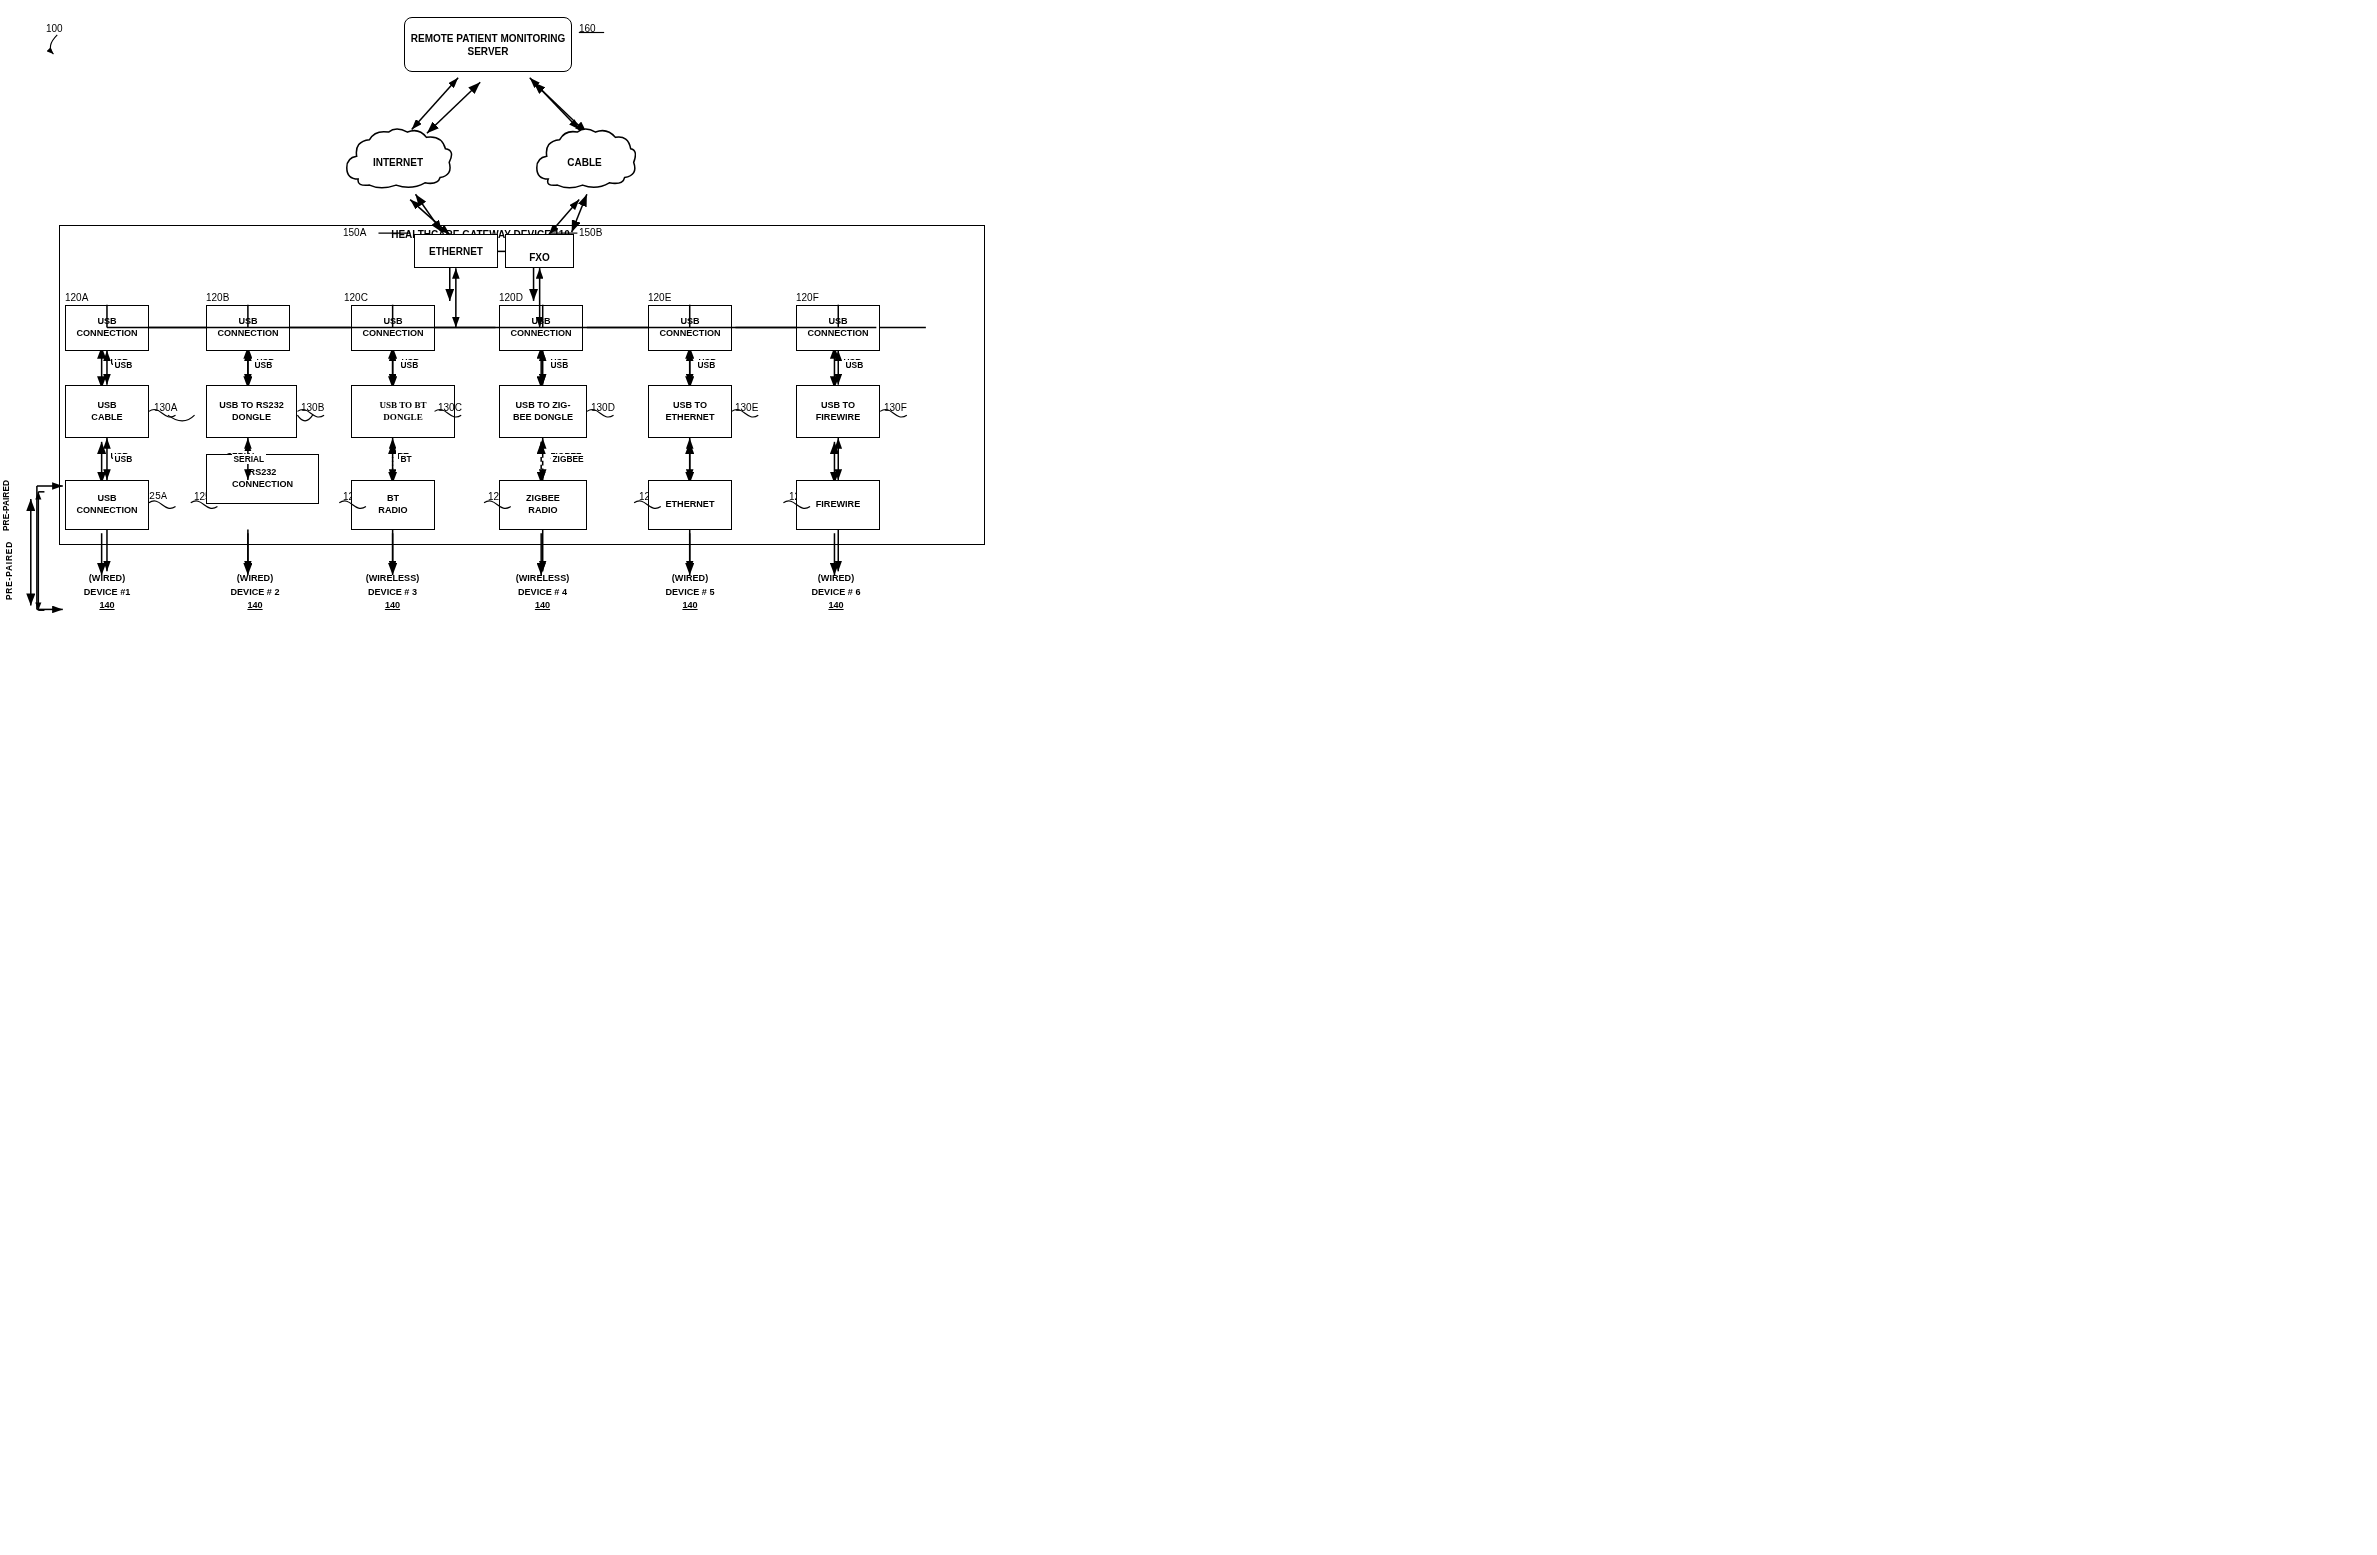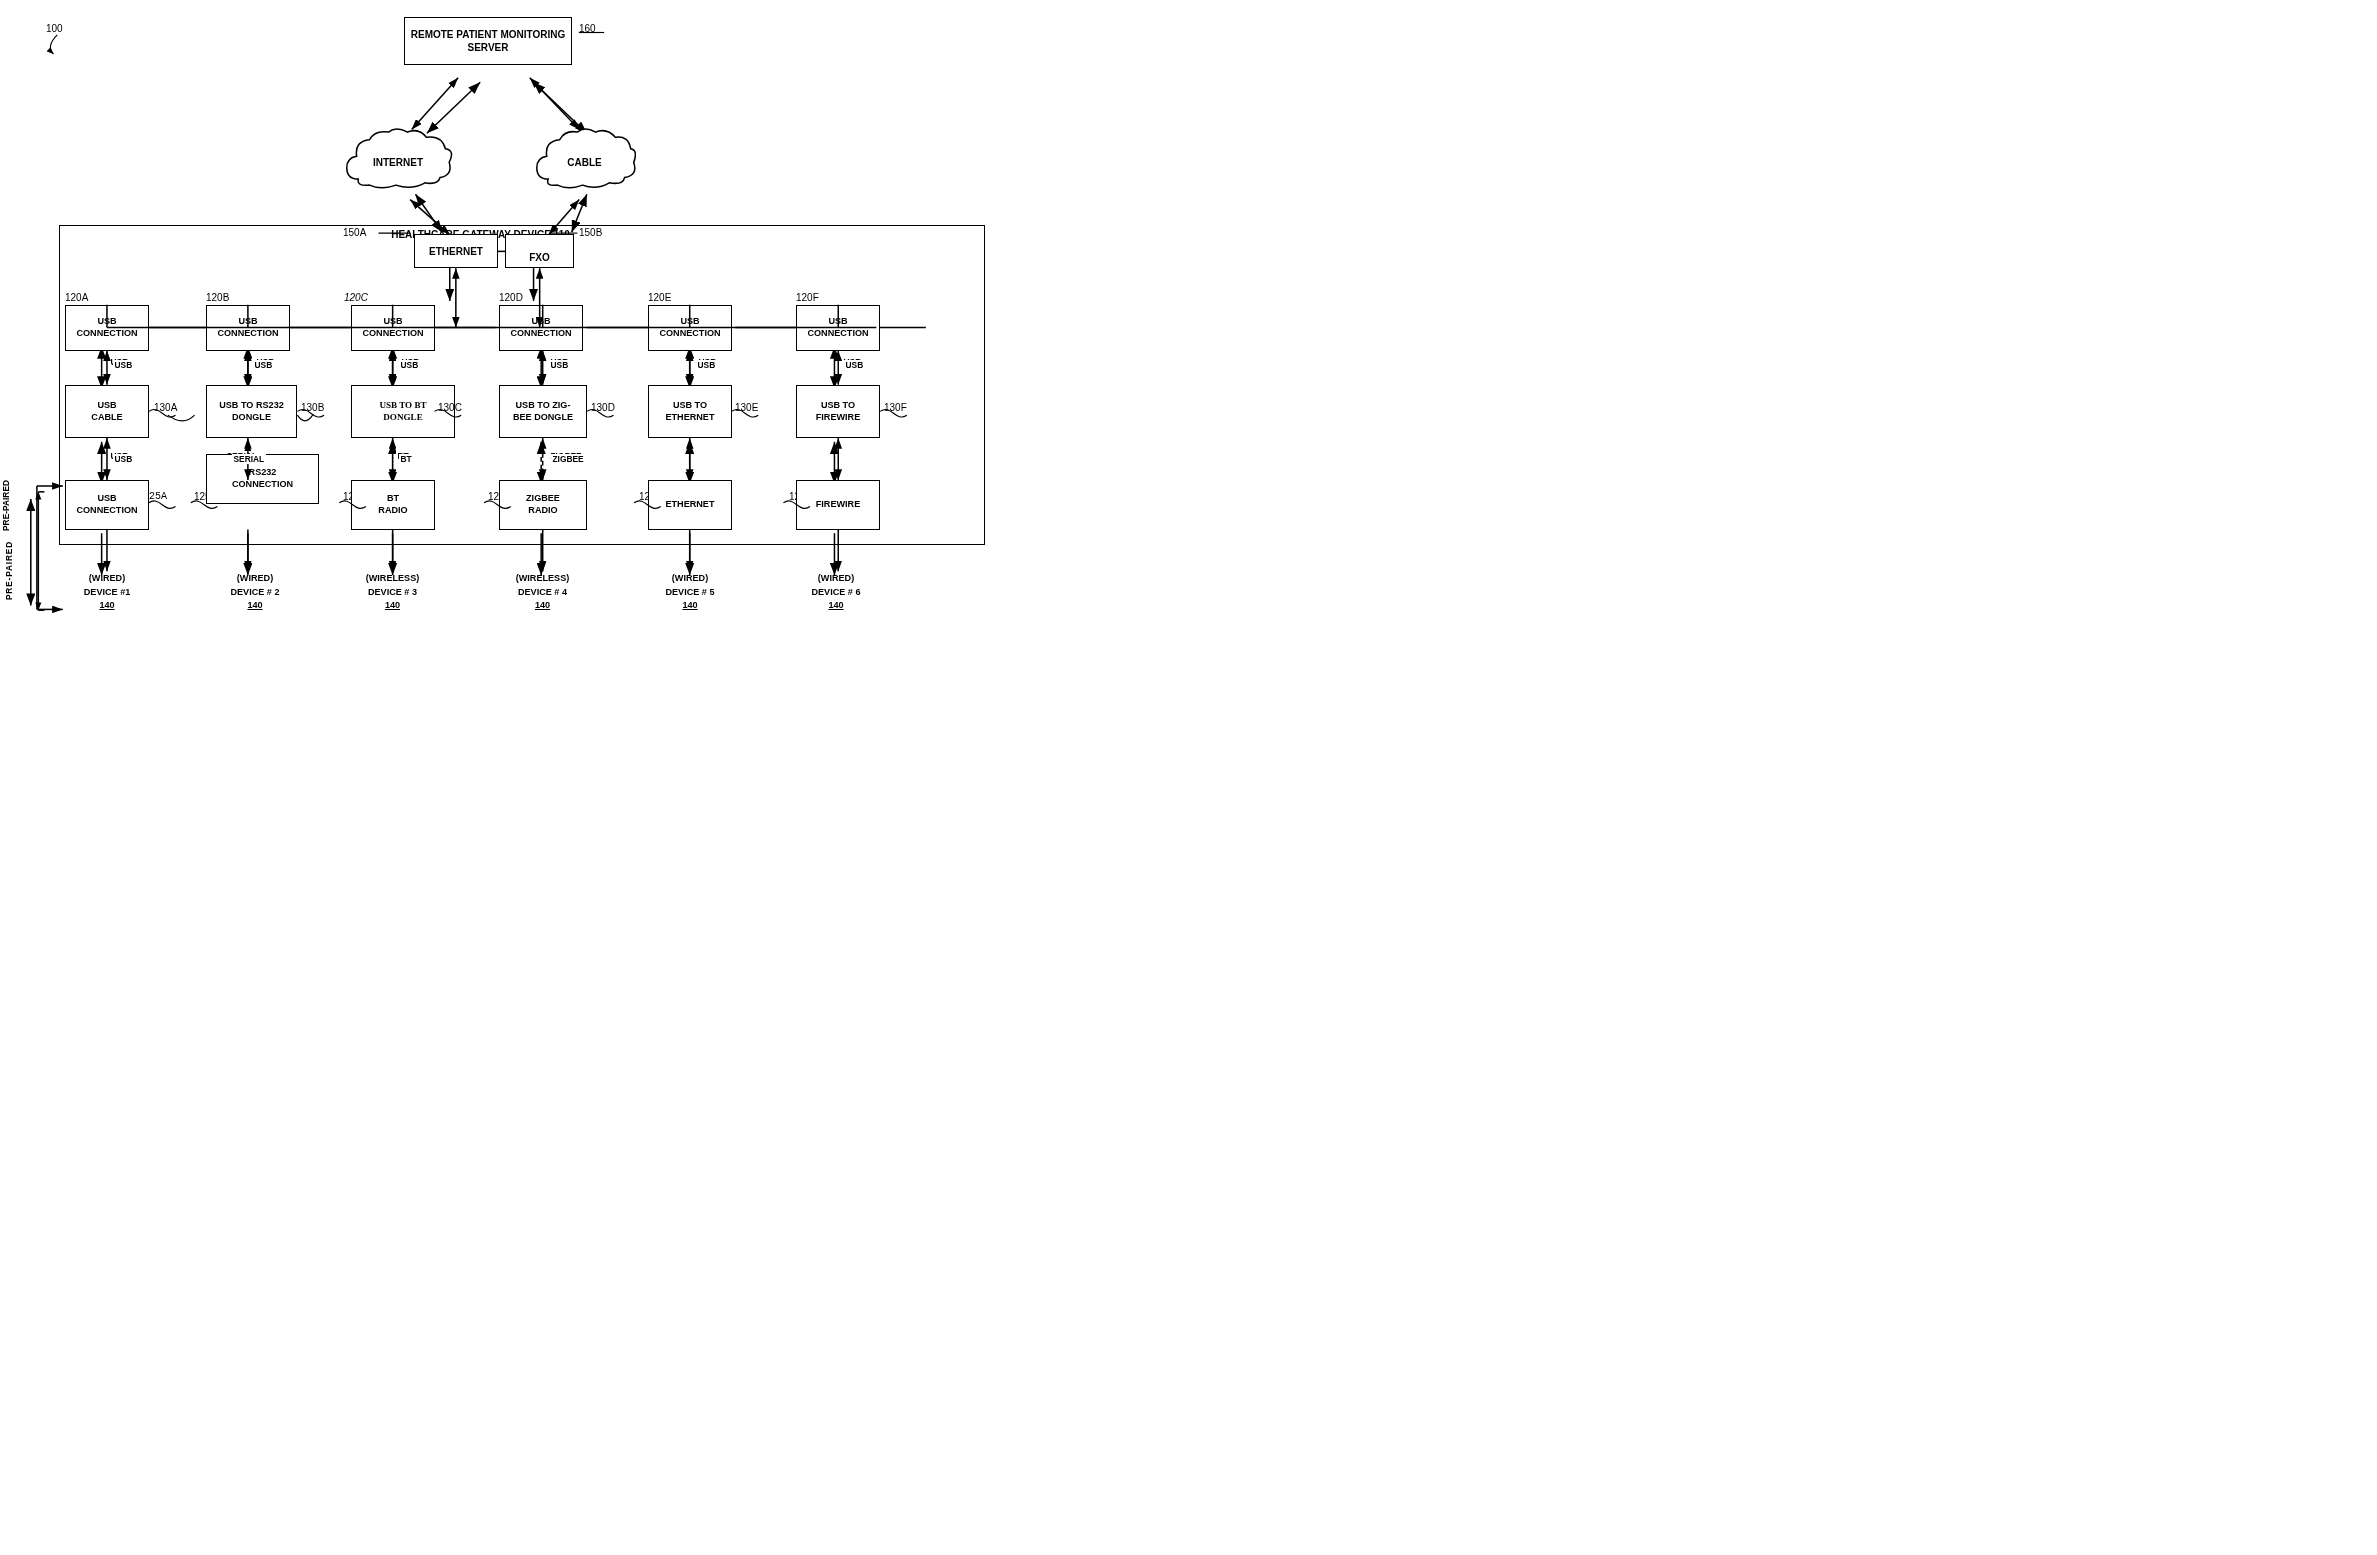--- a/index.html
+++ b/index.html
@@ -197,21 +197,21 @@
 
   <svg style="position:absolute;left:42px;top:30.5px;width:30.5px;height:27px;" viewBox="0 0 40 35" width="30.5" height="27">
     <path d="M 20 5 Q 5 20 15 30" stroke="#000" stroke-width="1.5" fill="none" marker-end="url(#arrowhead2)"></path>
     <defs>
       <marker id="arrowhead2" markerWidth="6" markerHeight="5" refX="6" refY="2.5" orient="auto">
         <polygon points="0 0, 6 2.5, 0 5" fill="#000"></polygon>
       </marker>
     </defs>
   </svg>
 
-  <div class="box" style="left:404px; top:17px; width:168px; height:48px; font-size:10px;">
+  <div class="box" style="left:404px; top:17px; width:168px; height:55px; font-size:10px;border-radius:8px;">
     <span>REMOTE PATIENT
 MONITORING SERVER</span>
   </div>
   <div class="ref-label" style="left:579px; top:23px;">160</div>
 
   <svg style="position:absolute;left:575px;top:21.3px;width:46px;height:23px;" viewBox="0 0 60 30" width="46" height="23">
     <line x1="5" y1="15" x2="38" y2="15" stroke="#000" stroke-width="1.5"></line>
   </svg>
 
   <div class="cloud" style="left:343px; top:126px; width:110px; height:72px;">
@@ -258,21 +258,21 @@
   <div class="ref-label" style="left:65px; top:292px;">120A</div>
 
   <div class="box" style="left:206px; top:305px; width:84px; height:46px;">
     USB<br>CONNECTION
   </div>
   <div class="ref-label" style="left:206px; top:292px;">120B</div>
 
   <div class="box" style="left:351px; top:305px; width:84px; height:46px;">
     USB<br>CONNECTION
   </div>
-  <div class="ref-label" style="left:344px; top:292px;font-style:italic;">120C</div>
+  <div class="ref-label" style="left:344px; top:292px;">120C</div>
 
   <div class="box" style="left:499px; top:305px; width:84px; height:46px;">
     USB<br>CONNECTION
   </div>
   <div class="ref-label" style="left:499px; top:292px;">120D</div>
 
   <div class="box" style="left:648px; top:305px; width:84px; height:46px;">
     USB<br>CONNECTION
   </div>
   <div class="ref-label" style="left:648px; top:292px;">120E</div>

